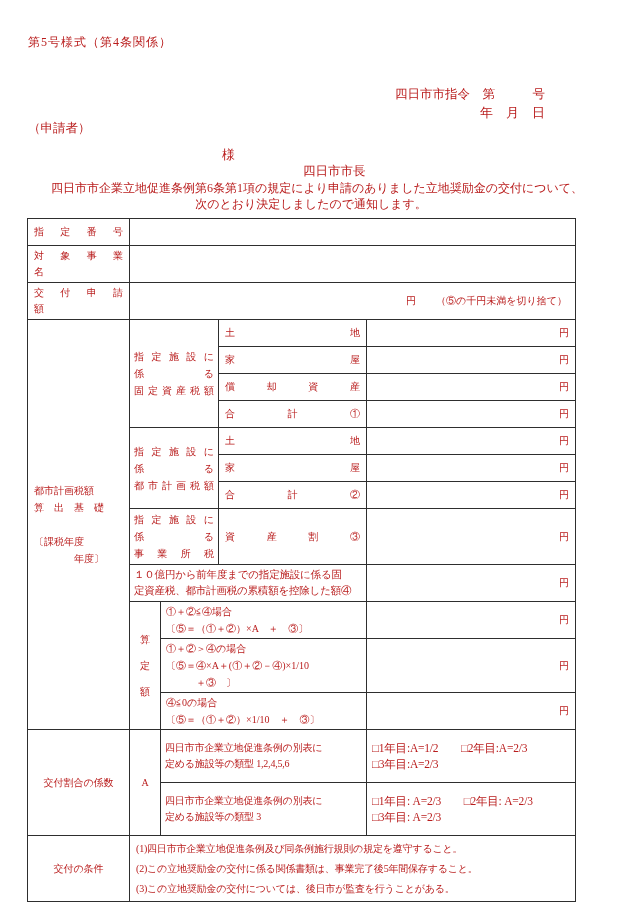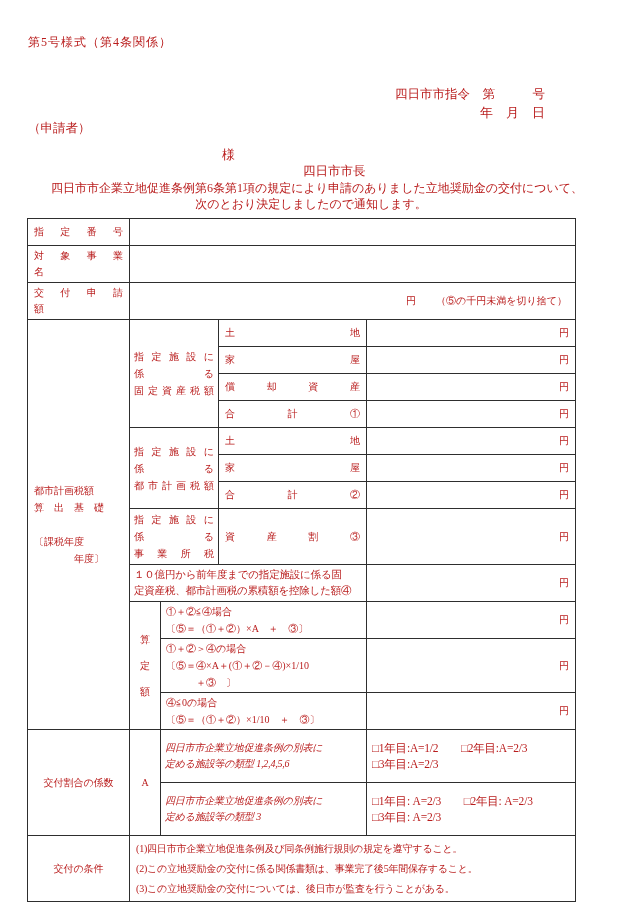--- a/index.html
+++ b/index.html
@@ -36,21 +36,21 @@
   .h27{height:27px}.h33{height:33px}.h36{height:36px}.h54{height:54px}.h66{height:66px}
   .jst{text-align:justify;text-align-last:justify;}
   .ctr{text-align:center;}
   .yen{text-align:right;}
   .note-cell{text-align:right;padding-right:8px;margin-top:7px;}
   .basis-cell{white-space:pre-line;padding:4px 6px;line-height:17px;}
   .seclabel{white-space:pre-line;text-align:justify;text-align-last:justify;padding:2px 4px;line-height:17px;}
   .vlabel{text-align:center;white-space:pre-line;line-height:26px;padding:2px 1px;}
   .formula{white-space:pre-line;padding:1px 5px;line-height:17px;}
   .dedtext{white-space:pre-line;font-size:10.5px;line-height:16px;padding:2px 4px;letter-spacing:-0.2px;}
-  .desc{white-space:pre-line;padding:10px 4px;line-height:16px;letter-spacing:-0.2px;font-style:italic;}
+  .desc{white-space:pre-line;padding:10px 4px;line-height:16px;letter-spacing:-0.2px;}
   .opts{white-space:pre-line;padding:1px 5px;font-size:11.5px;line-height:16px;letter-spacing:-0.2px;}
   .cond{white-space:pre-line;padding:2px 6px;line-height:20px;letter-spacing:-0.2px;}
 </style>
 </head>
 <body>
 
 <div class="page">
 
   <div class="abs form-number">第5号様式（第4条関係）</div>
   <div class="abs directive-line">四日市市指令　第　　　号</div>

